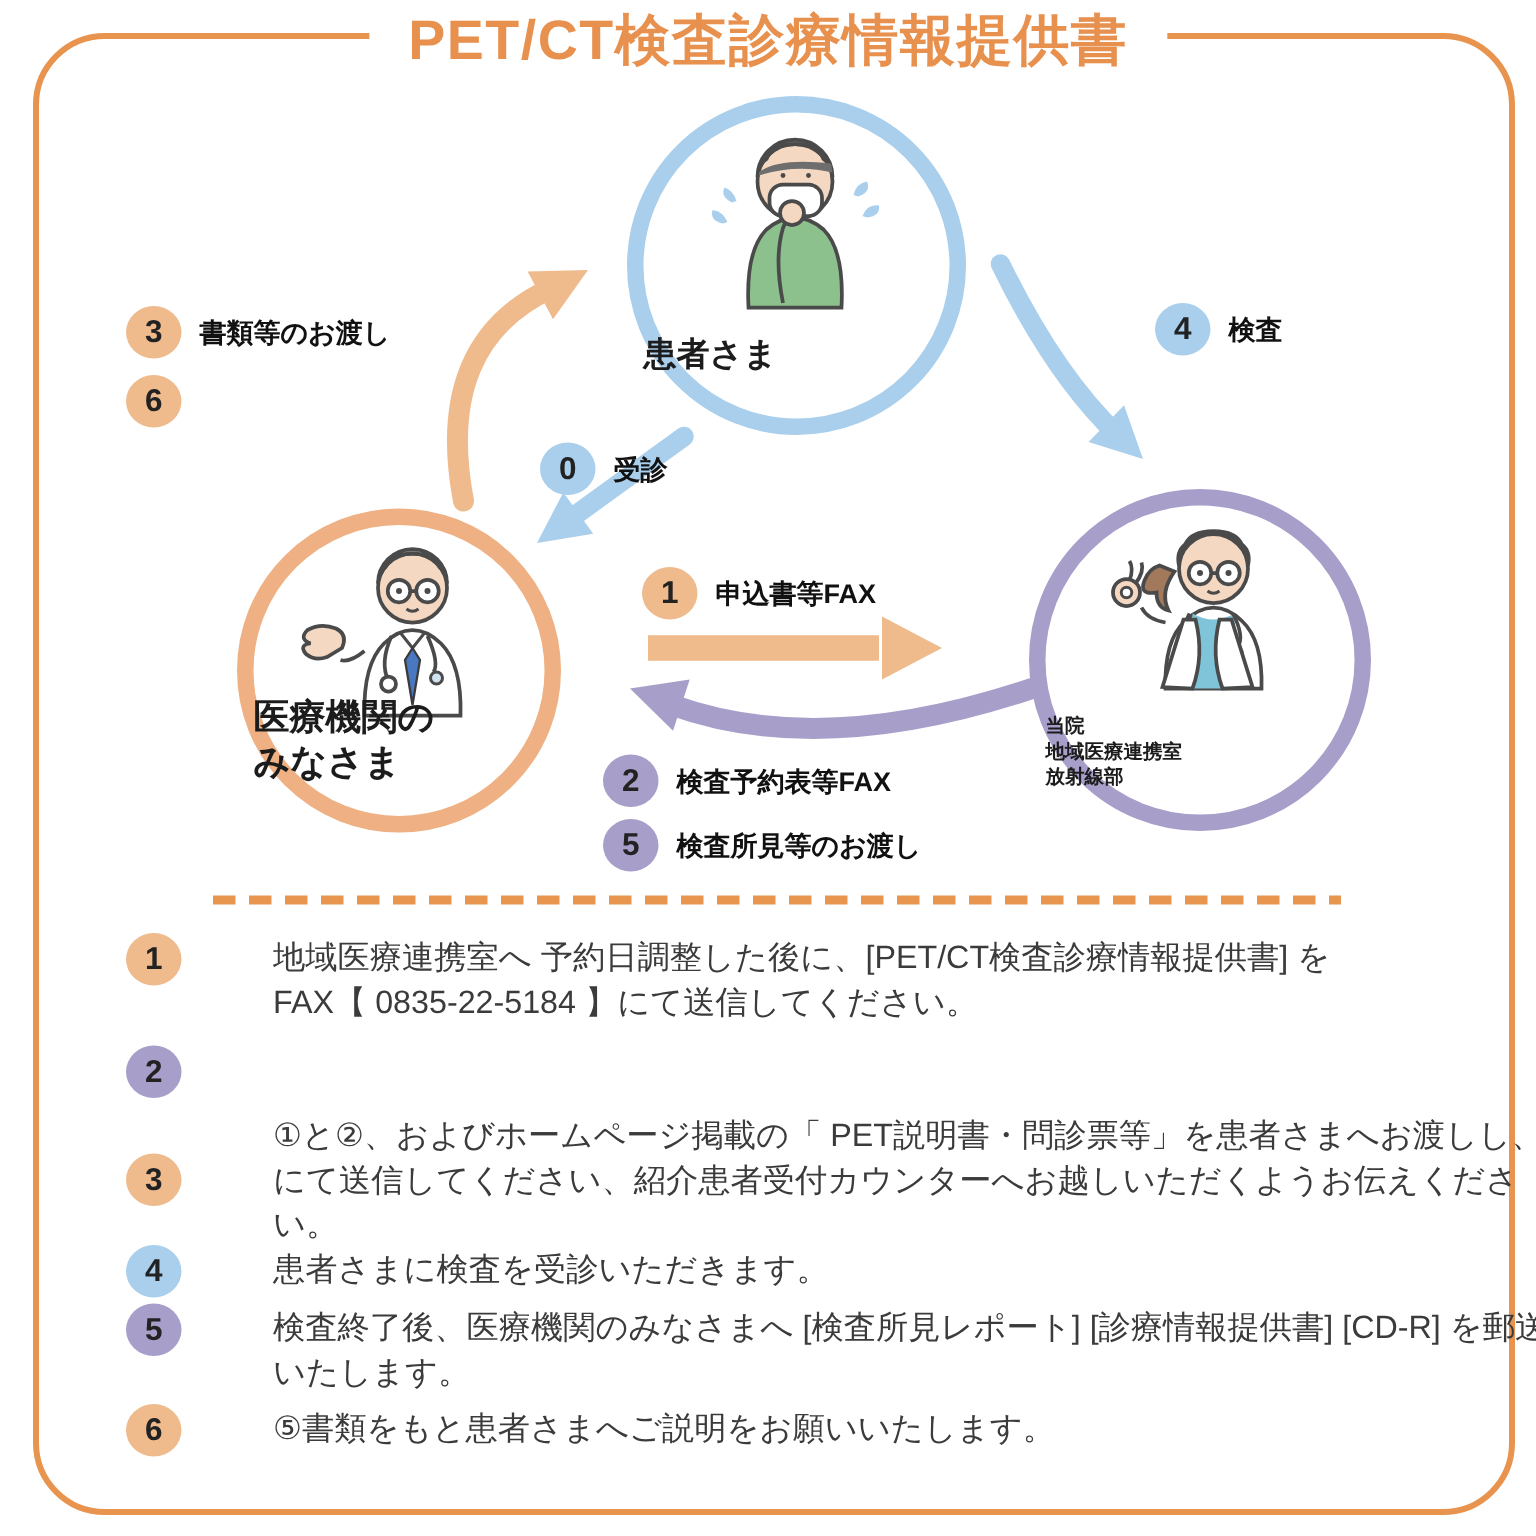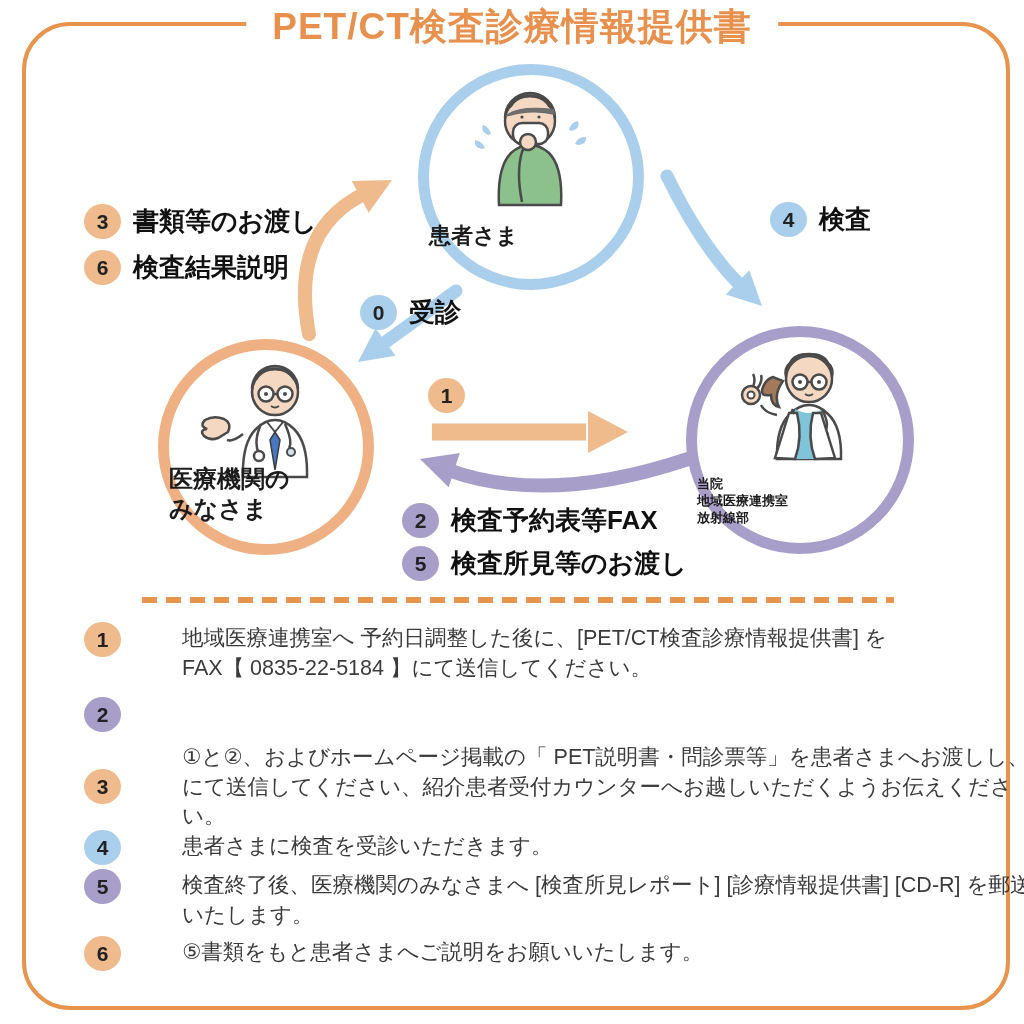--- a/index.html
+++ b/index.html
@@ -29,21 +29,21 @@
   
   .arrows { position:absolute; left:0; top:0; width:1024px; height:1024px; z-index:1; pointer-events:none; }
 
   
   .flow-label { position:absolute; display:flex; align-items:center; gap:12px; z-index:3; }
   .badge { width:37px; height:35px; border-radius:50%; display:flex; align-items:center;
            justify-content:center; font-weight:bold; font-size:21px; color:#222; flex:0 0 auto; }
   .badge-orange { background:#EFBA8C; }
   .badge-blue   { background:#A9CFEC; }
   .badge-purple { background:#A89ECA; }
-  .flow-text { font-size:26px; font-weight:bold; color:#111; white-space:nowrap; }
+  .flow-text { font-size:18px; font-weight:bold; color:#111; white-space:nowrap; }
 
   .fl-3 { left:84px;  top:204px; }
   .fl-6 { left:84px;  top:250px; }
   .fl-0 { left:360px; top:295px; }
   .fl-4 { left:770px; top:202px; }
   .fl-1 { left:428px; top:378px; }
   .fl-2 { left:402px; top:503px; }
   .fl-5 { left:402px; top:546px; }
 
   
@@ -152,32 +152,32 @@
 地域医療連携室
 放射線部</div>
   </div>
 
   <div class="flow-label fl-3">
     <div class="badge badge-orange">3</div>
     <div class="flow-text">書類等のお渡し</div>
   </div>
   <div class="flow-label fl-6">
     <div class="badge badge-orange">6</div>
-    <div class="flow-text">検査結果説明</div>
   </div>
   <div class="flow-label fl-0">
     <div class="badge badge-blue">0</div>
     <div class="flow-text">受診</div>
   </div>
   <div class="flow-label fl-4">
     <div class="badge badge-blue">4</div>
     <div class="flow-text">検査</div>
   </div>
   <div class="flow-label fl-1">
     <div class="badge badge-orange">1</div>
+    <div class="flow-text">申込書等FAX</div>
   </div>
   <div class="flow-label fl-2">
     <div class="badge badge-purple">2</div>
     <div class="flow-text">検査予約表等FAX</div>
   </div>
   <div class="flow-label fl-5">
     <div class="badge badge-purple">5</div>
     <div class="flow-text">検査所見等のお渡し</div>
   </div>
 

